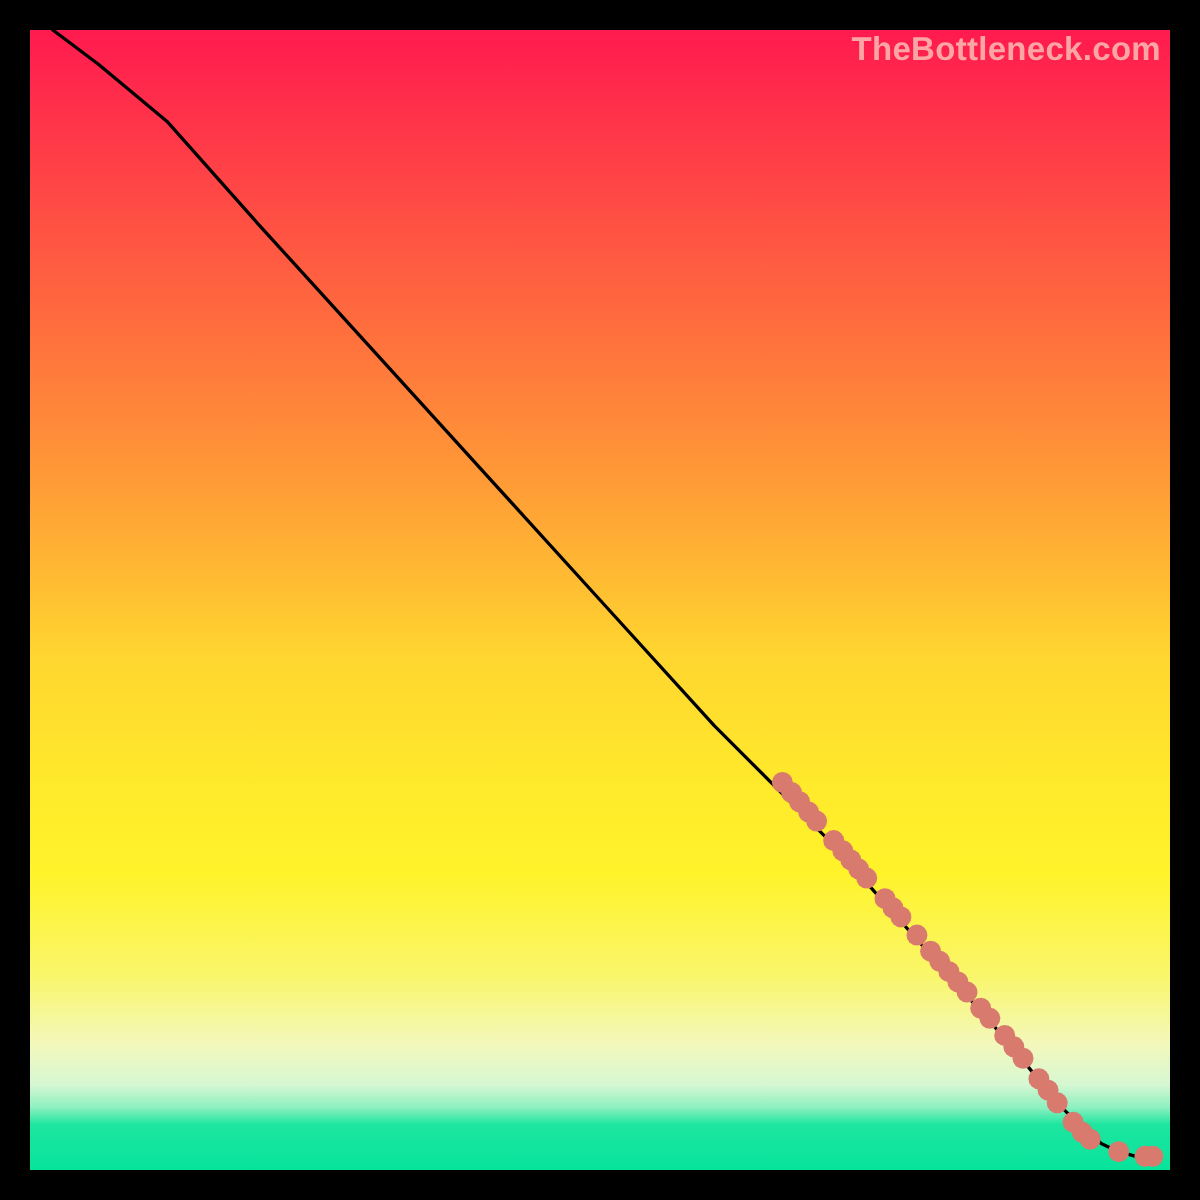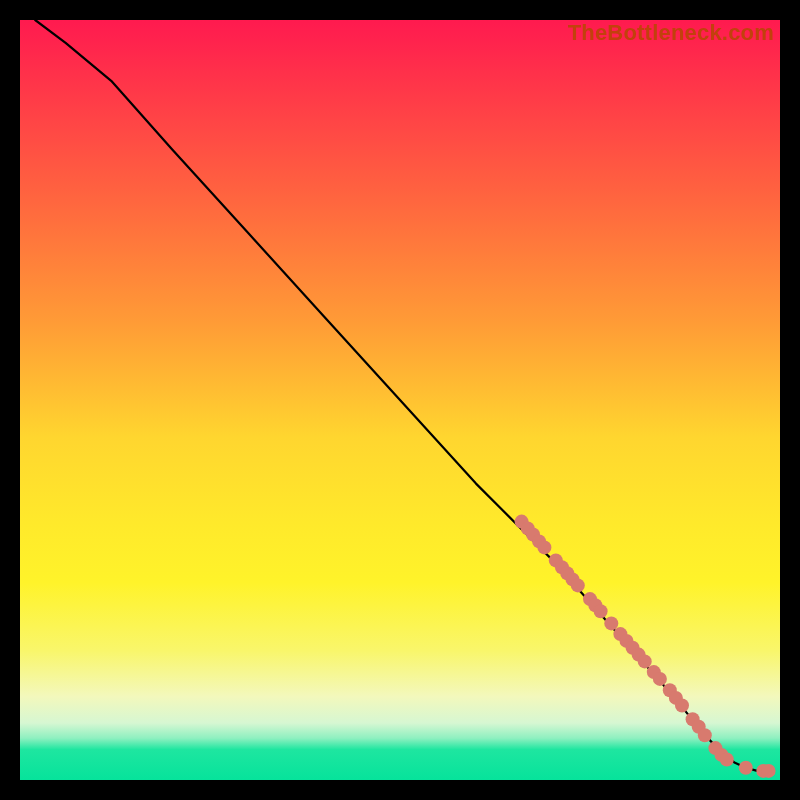--- a/index.html
+++ b/index.html
@@ -45,21 +45,21 @@
       #06e39b 100%
     );
   }
   .watermark {
     position: absolute;
     top: 0;
     right: 6px;
     font-family: Arial, Helvetica, sans-serif;
     font-size: 22px;
     font-weight: 600;
-    color: #c2410c;
+    color: #fca5a5;
     letter-spacing: 0.2px;
     user-select: none;
   }
   svg.curve {
     position: absolute;
     inset: 0;
     width: 760px;
     height: 760px;
   }
   .line {

